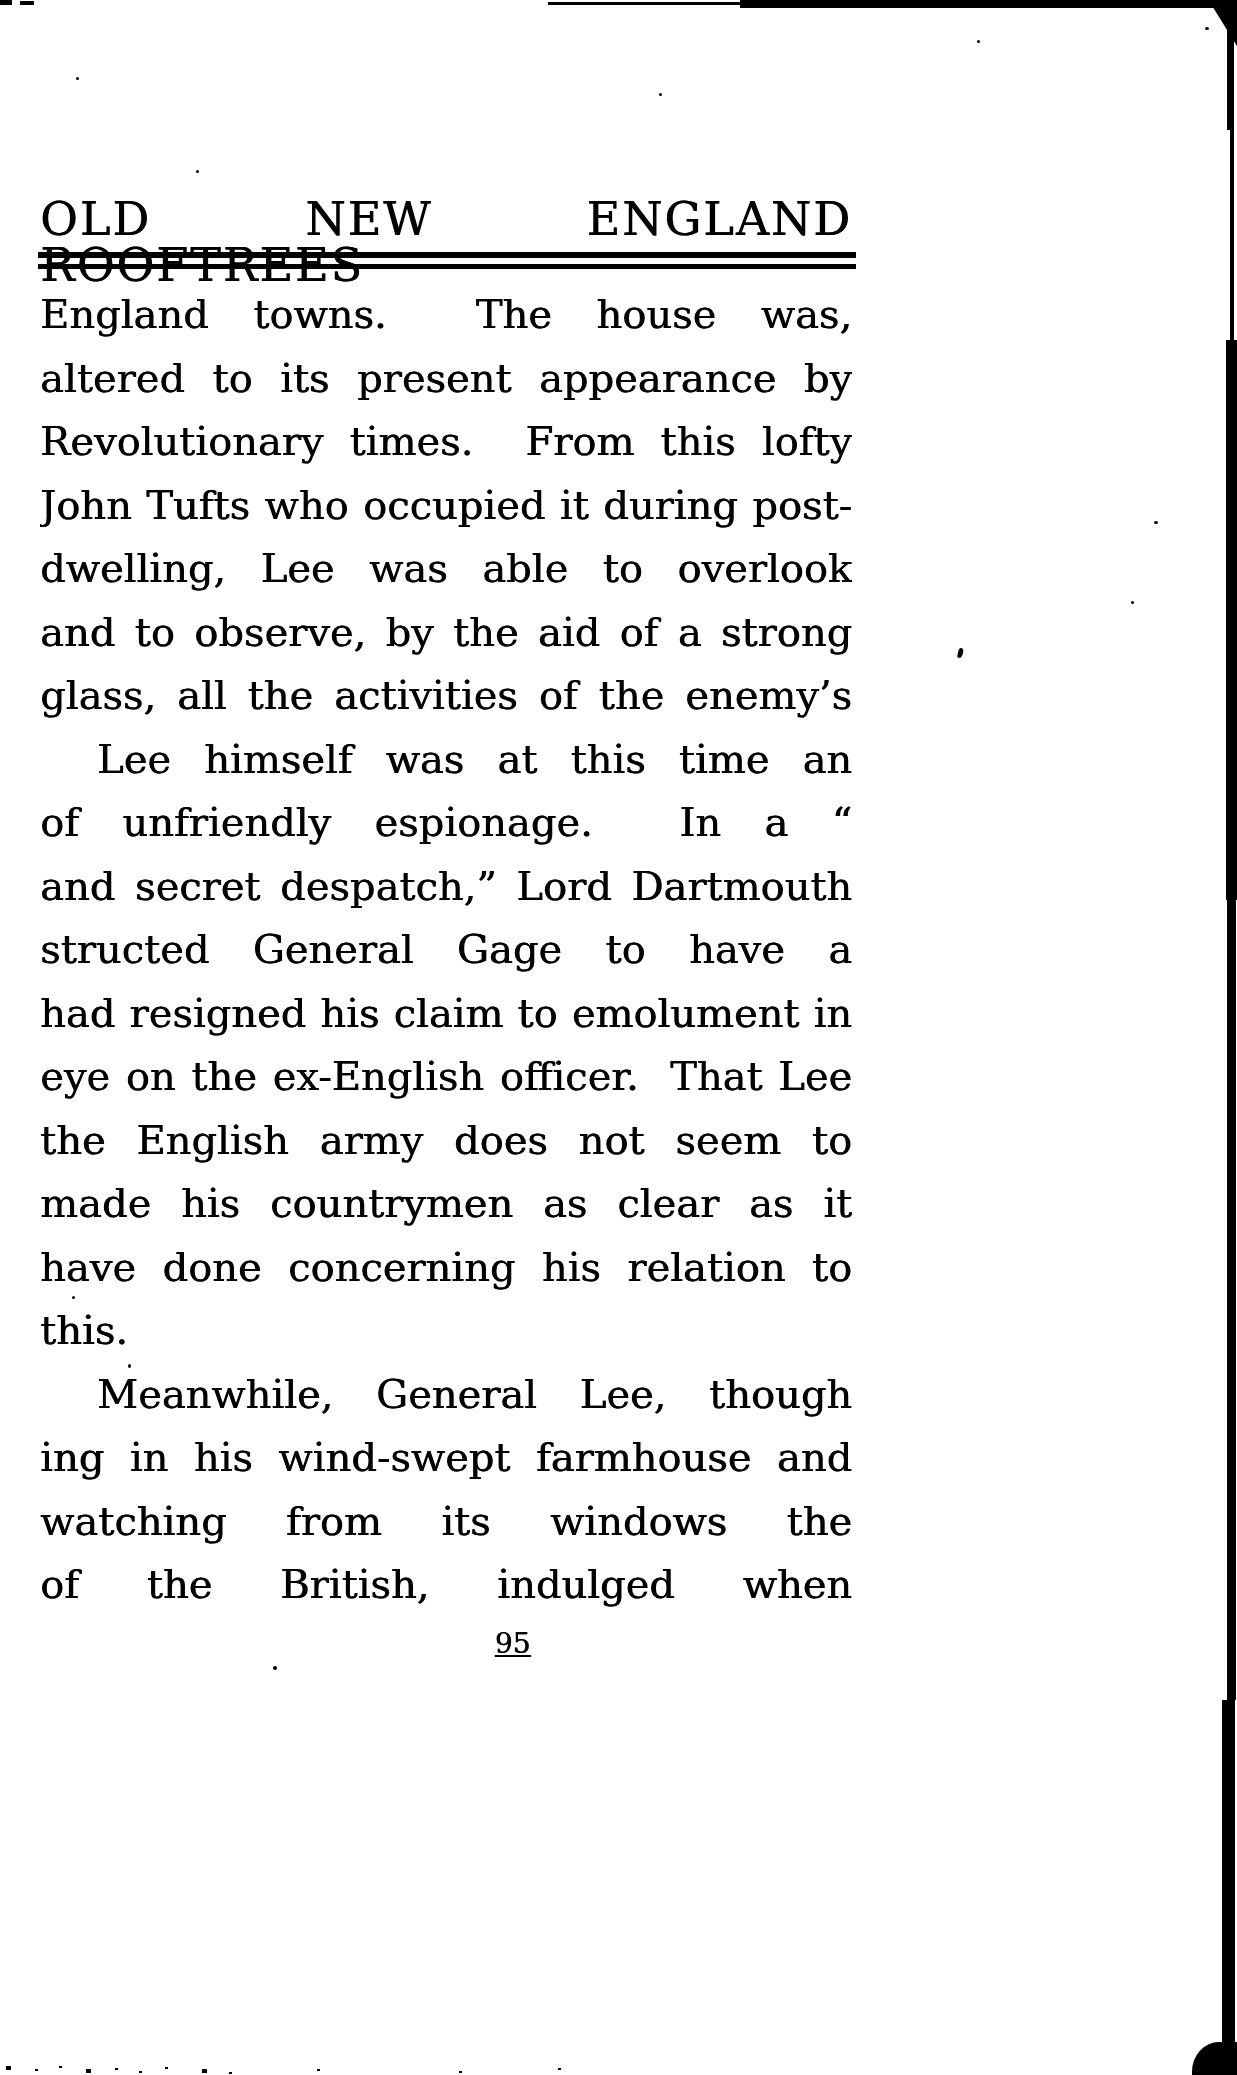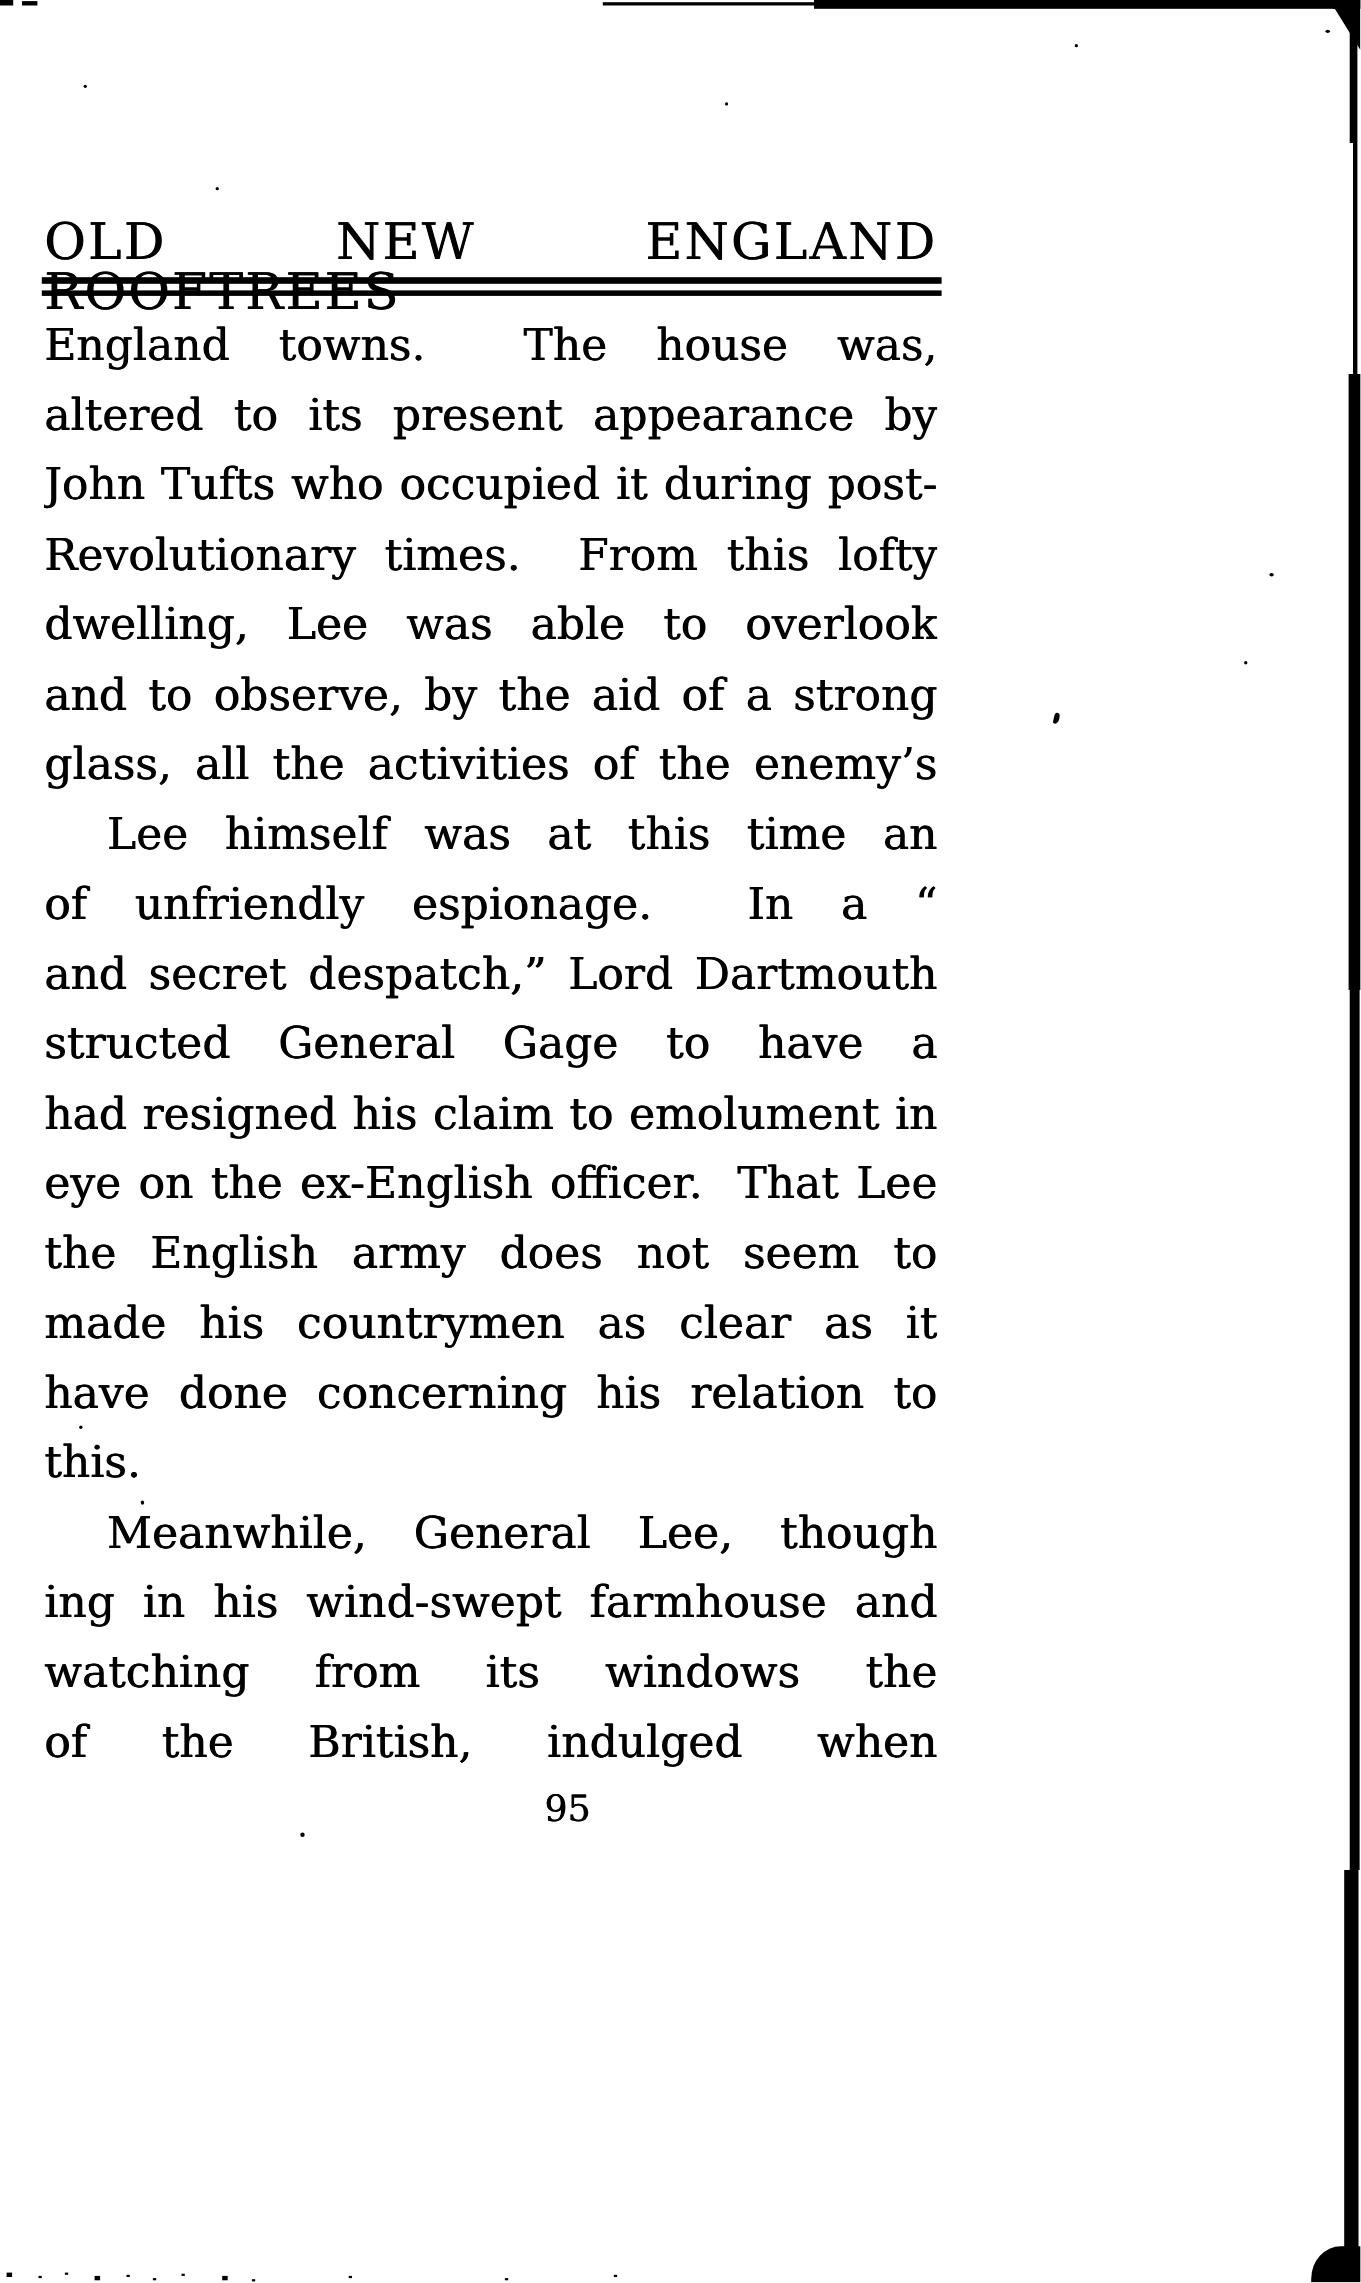--- a/index.html
+++ b/index.html
@@ -56,24 +56,25 @@
     text-align-last: justify;
   }
   .line.no-justify { text-align-last: left; }
   .line.indent { text-indent: 57px; }
 
   .page-number {
     position: absolute;
     left: 40px;
     top: 1612px;
     width: 812px;
-    font-size: 33px;
+    font-size: 28px;
     line-height: 63.5px;
     padding-left: 0;
     text-shadow: 0.6px 0 0 #000;
+    text-decoration: underline;
   }
   .page-number span { margin-left: 56%; }
 
   
   .art { position: absolute; background: #000; }
   .top-edge-thin   { left: 548px; top: 2px;  width: 200px; height: 3px; }
   .top-edge-thick  { left: 740px; top: 0;    width: 497px; height: 8px; }
   .top-corner-blob { left: 1185px; top: 0;   width: 52px;  height: 46px;
                      clip-path: polygon(0 0, 100% 0, 100% 100%, 55% 18%); }
   .topleft-mark-a  { left: 0px;  top: 0px;  width: 12px; height: 5px; }
@@ -142,22 +143,22 @@
   <div class="art dot dot-j"></div>
   <div class="art comma-mark"></div>
 
   <div class="header-title">OLD NEW ENGLAND ROOFTREES</div>
   <div class="rule-bar rule-top"></div>
   <div class="rule-bar rule-bottom"></div>
 
   <div class="text-column">
       <div class="line">England towns.&nbsp; The house was, however,</div>
       <div class="line">altered to its present appearance by that</div>
+      <div class="line">Revolutionary times.&nbsp; From this lofty</div>
       <div class="line">John Tufts who occupied it during post-</div>
-      <div class="line">Revolutionary times.&nbsp; From this lofty</div>
       <div class="line">dwelling, Lee was able to overlook Boston,</div>
       <div class="line">and to observe, by the aid of a strong field-</div>
       <div class="line">glass, all the activities of the enemy’s camp.</div>
       <div class="line indent">Lee himself was at this time an object</div>
       <div class="line">of unfriendly espionage.&nbsp; In a “ separate</div>
       <div class="line">and secret despatch,” Lord Dartmouth in-</div>
       <div class="line">structed General Gage to have a special</div>
       <div class="line">had resigned his claim to emolument in</div>
       <div class="line">eye on the ex-English officer.&nbsp; That Lee</div>
       <div class="line">the English army does not seem to have</div>

